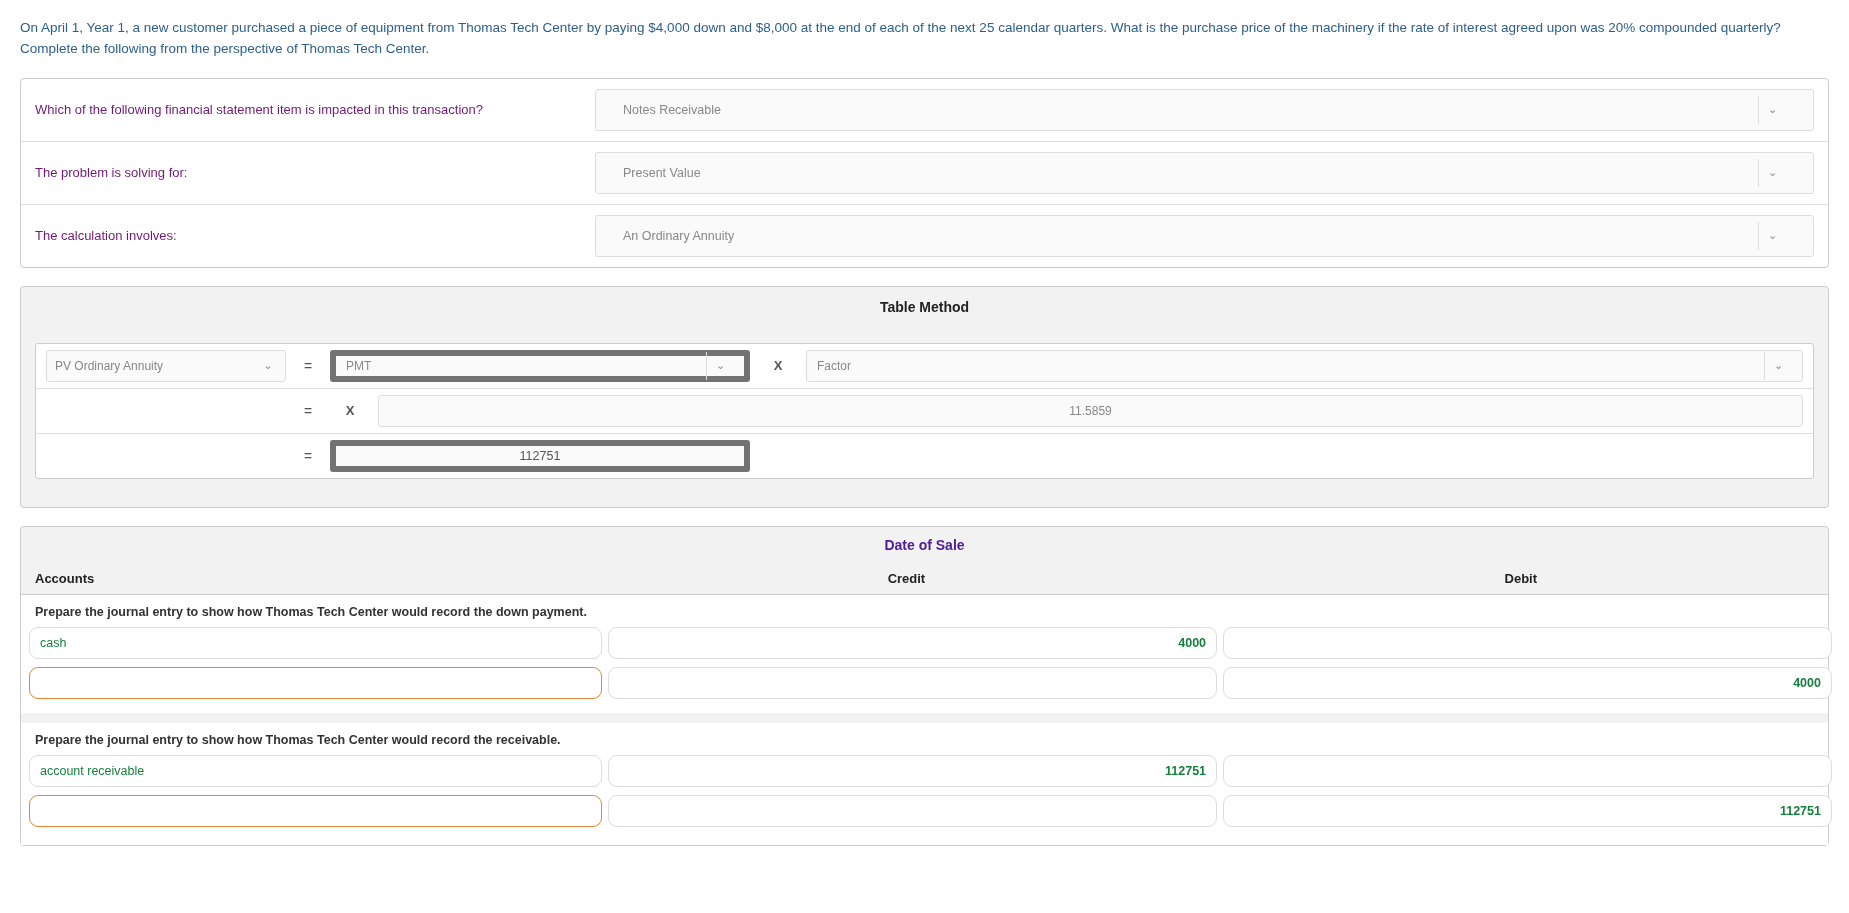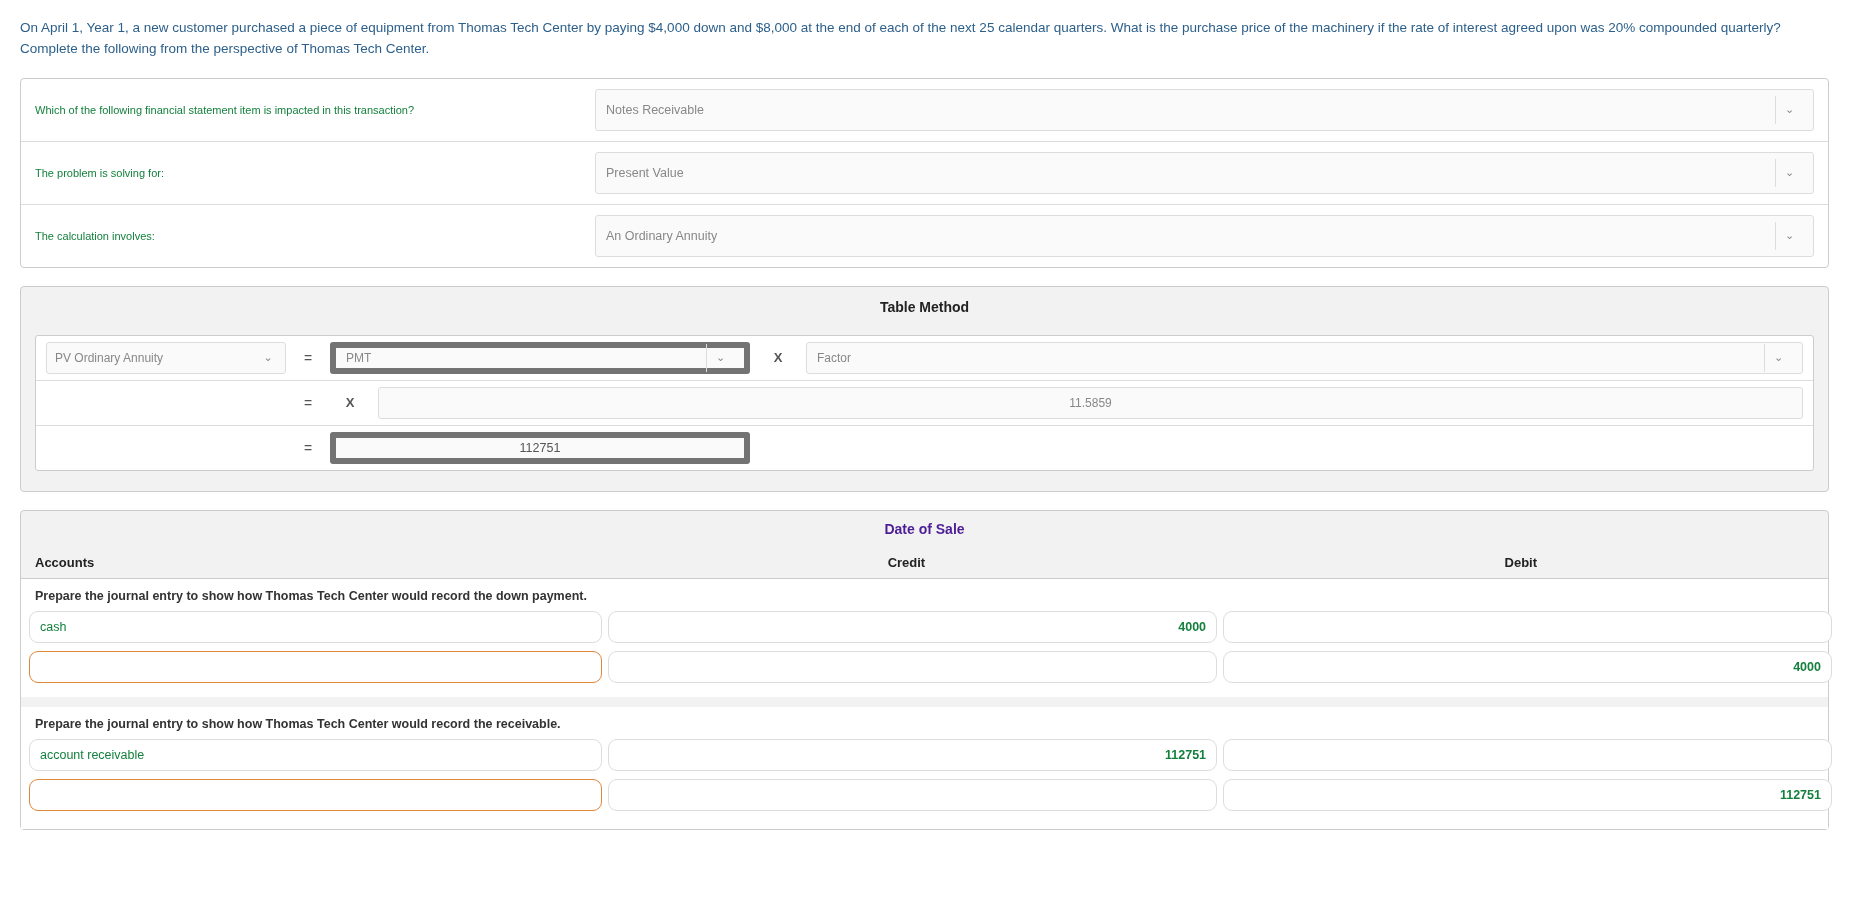--- a/index.html
+++ b/index.html
@@ -29,31 +29,31 @@
     }
     .question-row {
       display: flex;
       align-items: center;
       border-bottom: 1px solid #ddd;
       padding: 10px 14px;
     }
     .question-row:last-child { border-bottom: none; }
     .question-label {
       flex: 0 0 560px;
-      color: #15803d;
-      font-size: 11px;
+      color: #701a75;
+      font-size: 13px;
     }
     .question-answer {
       flex: 1;
       display: flex;
       align-items: center;
       border: 1px solid #ddd;
       border-radius: 3px;
       background: #fafafa;
-      padding: 6px 10px;
+      padding: 6px 27px;
       justify-content: space-between;
     }
     .question-answer span {
       color: #888;
       font-size: 12.5px;
     }
     .dropdown-arrow {
       width: 28px;
       height: 28px;
       border-left: 1px solid #ddd;
@@ -77,21 +77,21 @@
     }
     .section-title {
       text-align: center;
       font-weight: bold;
       font-size: 14px;
       padding: 12px;
       color: #222;
     }
     .calc-rows {
       background: #fff;
-      margin: 8px 14px;
+      margin: 16px 14px;
       border: 1px solid #ccc;
       border-radius: 3px;
     }
     .calc-row {
       display: flex;
       align-items: center;
       border-bottom: 1px solid #ddd;
       padding: 6px 10px;
       gap: 8px;
     }

